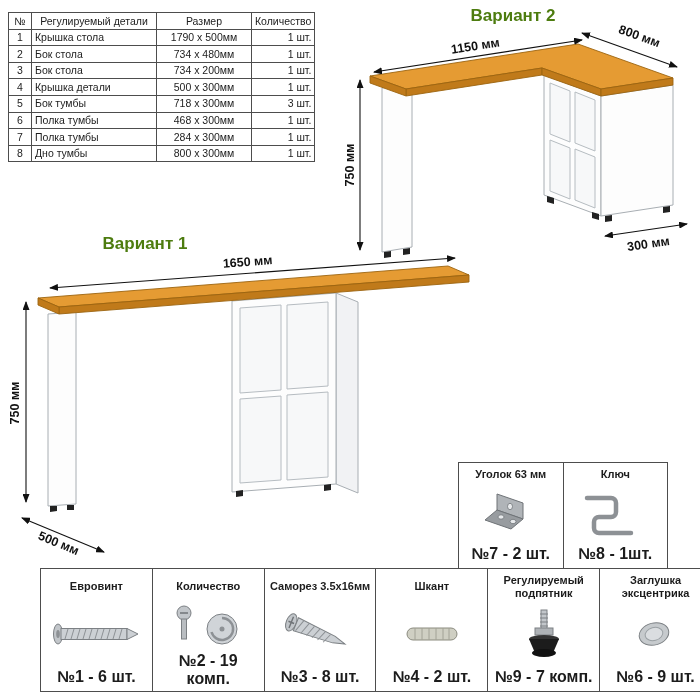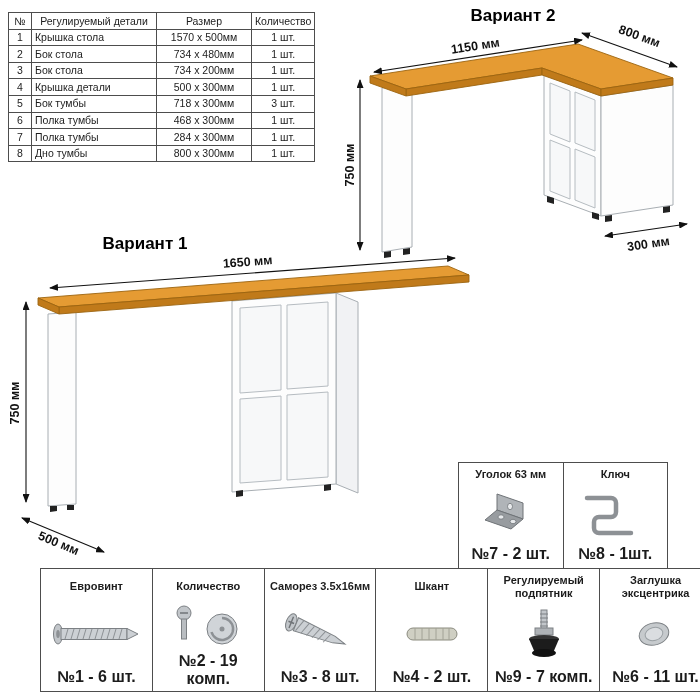--- a/index.html
+++ b/index.html
@@ -7,24 +7,24 @@
          font-family:"Liberation Sans",sans-serif;color:#1c1c1c;}
 
   
   .parts-table{position:absolute;left:8px;top:12px;border-collapse:collapse;background:#fff;}
   .parts-table th,.parts-table td{border:1px solid #4d4d4d;font-size:10.5px;line-height:1.2;
          padding:1.5px 3px;font-weight:400;white-space:nowrap;color:#1c1c1c;}
   .parts-table th{text-align:center;}
   .c-num{width:16px;text-align:center;}
   .c-name{width:118px;text-align:left;}
   .c-size{width:88px;text-align:center;}
-  .c-qty{width:56px;text-align:center;}
+  .c-qty{width:56px;text-align:right;}
 
   
-  .variant-title{position:absolute;font-size:17px;font-weight:700;color:#000000;text-align:center;width:130px;}
+  .variant-title{position:absolute;font-size:17px;font-weight:700;color:#4d7c0f;text-align:center;width:130px;}
   #v2-title{left:448px;top:6px;}
   #v1-title{left:80px;top:234px;}
 
   
   .drawing{position:absolute;overflow:visible;}
   #v2-svg{left:348px;top:28px;}
   #v1-svg{left:10px;top:240px;}
   .dim-label{font-family:"Liberation Sans",sans-serif;font-size:12.5px;font-weight:700;
          fill:#111;text-anchor:middle;}
   .dim-line{stroke:#111;stroke-width:1.1;}
@@ -60,21 +60,21 @@
         <th class="c-num">№</th>
         <th class="c-name">Регулируемый детали</th>
         <th class="c-size">Размер</th>
         <th class="c-qty">Количество</th>
       </tr>
     </thead>
     <tbody>
       <tr>
         <td class="c-num">1</td>
         <td class="c-name">Крышка стола</td>
-        <td class="c-size">1570 x 500мм</td>
+        <td class="c-size">1790 x 500мм</td>
         <td class="c-qty">1 шт.</td>
       </tr>
       <tr>
         <td class="c-num">2</td>
         <td class="c-name">Бок стола</td>
         <td class="c-size">734 x 480мм</td>
         <td class="c-qty">1 шт.</td>
       </tr>
       <tr>
         <td class="c-num">3</td>
@@ -327,17 +327,17 @@
     <div class="hw-box">
       <div class="hw-title">Заглушка эксцентрика</div>
       <div class="hw-icon">
         <svg width="64" height="44" viewBox="0 0 64 44">
           <g transform="rotate(-15 30 22)">
             <ellipse cx="30" cy="22" rx="15" ry="11" fill="#c6cacd" stroke="#7c8084"></ellipse>
             <ellipse cx="30" cy="22" rx="9" ry="6.5" fill="#dadde0" stroke="#9aa0a4"></ellipse>
           </g>
         </svg>
       </div>
-      <div class="hw-qty">№6 - 11 шт.</div>
+      <div class="hw-qty">№6 - 9 шт.</div>
     </div>
   </div>
 
 </div>
 
 </body></html>

